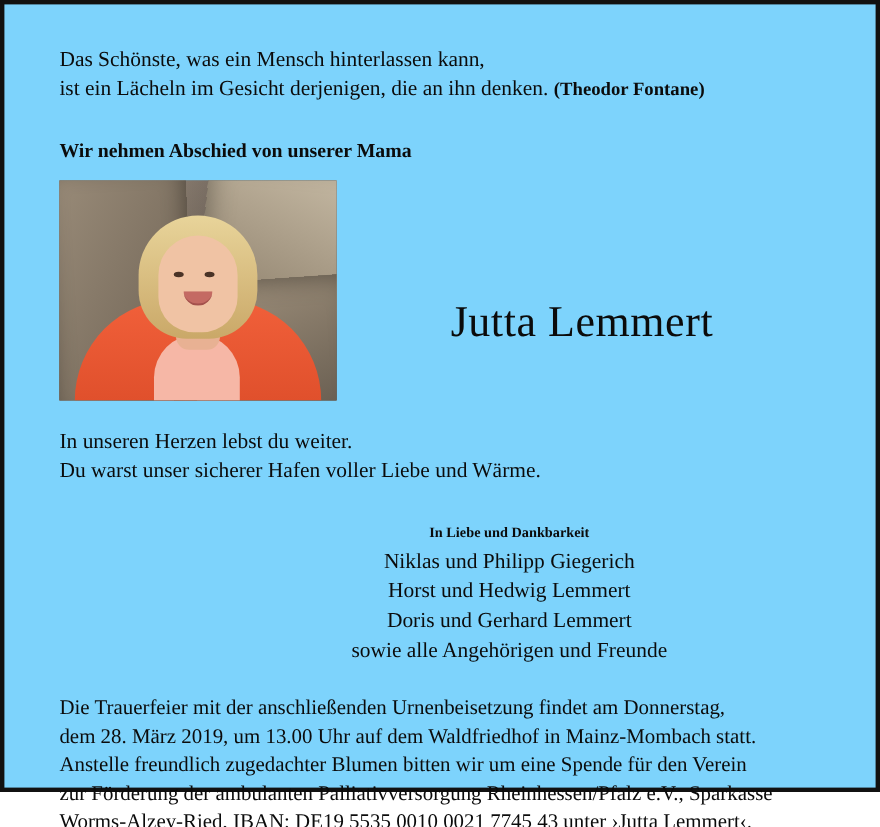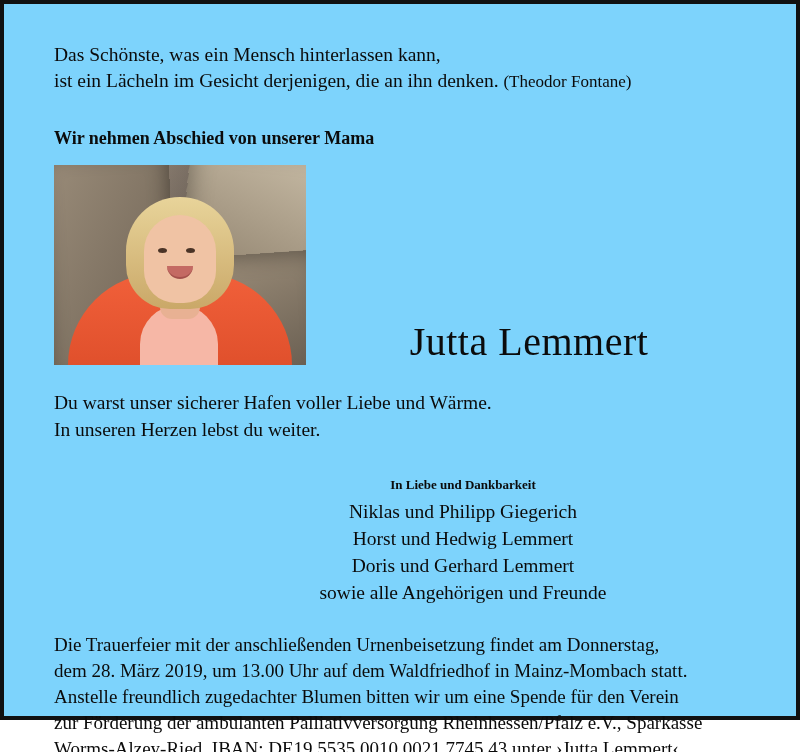--- a/index.html
+++ b/index.html
@@ -22,31 +22,32 @@
     border: 4px solid #111111;
     padding: 36px 44px 18px 50px;
   }
   .quote {
     font-size: 19.5px;
     line-height: 26px;
     margin-top: 2px;
   }
   .quote .attrib {
     font-size: 17px;
+    font-weight: bold;
   }
   .farewell {
     font-size: 18px;
     line-height: 26px;
     margin-top: 30px;
     font-weight: bold;
   }
   .portrait-row {
     margin-top: 14px;
     display: flex;
-    align-items: flex-end;
+    align-items: center;
   }
   .portrait {
     width: 252px;
     height: 200px;
     flex: 0 0 252px;
     overflow: hidden;
     position: relative;
     background: #6d6157;
   }
   
@@ -215,22 +216,22 @@
         <div class="smile"></div>
       </div>
     </div>
 
     <div class="name-block">
       <div class="name">Jutta Lemmert</div>
     </div>
   </div>
 
   <div class="memorial">
+    <div>In unseren Herzen lebst du weiter.</div>
     <div>Du warst unser sicherer Hafen voller Liebe und Wärme.</div>
-    <div>In unseren Herzen lebst du weiter.</div>
   </div>
 
   <div class="thanks">
     <div class="heading">In Liebe und Dankbarkeit</div>
     <div>Niklas und Philipp Giegerich</div>
     <div>Horst und Hedwig Lemmert</div>
     <div>Doris und Gerhard Lemmert</div>
     <div>sowie alle Angehörigen und Freunde</div>
   </div>
 

